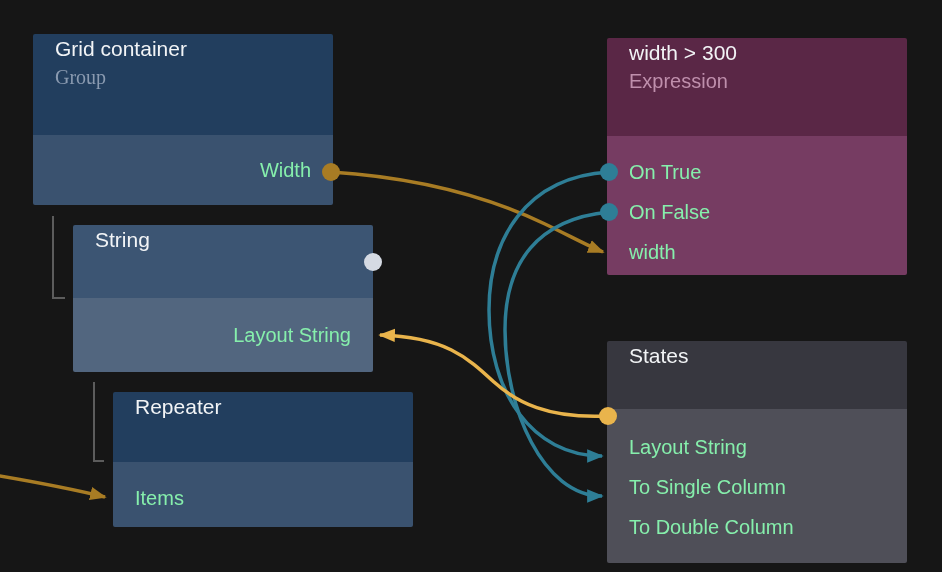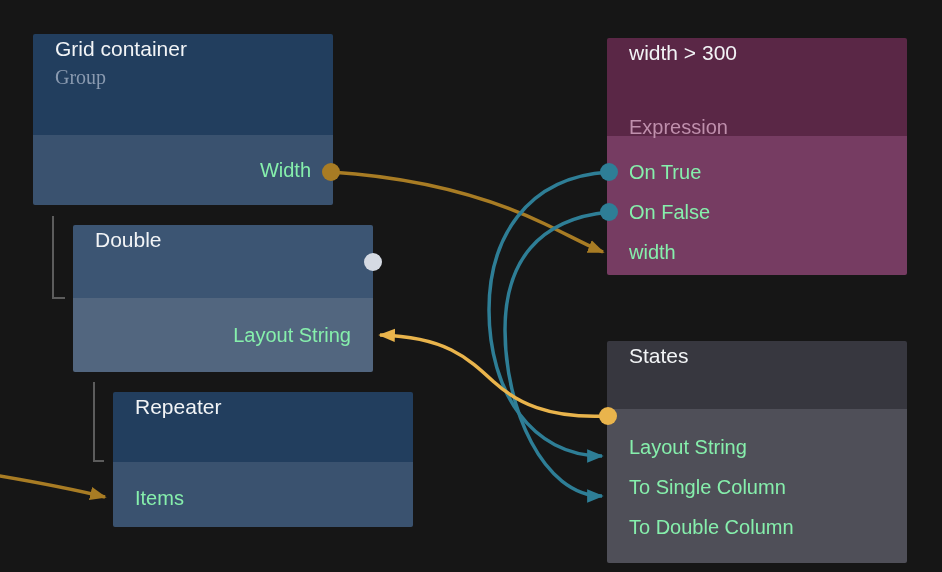--- a/index.html
+++ b/index.html
@@ -8,21 +8,21 @@
     background:#161616;
     font-family:"Liberation Sans", sans-serif;
     -webkit-font-smoothing:antialiased;
   }
   .node{position:absolute;width:300px;border-radius:2px;}
   .node .hdr{display:flex;flex-direction:column;justify-content:flex-start;padding:0 22px;border-radius:2px 2px 0 0;}
   .node .body{border-radius:0 0 2px 2px;box-sizing:border-box;}
   .title{font-size:21px;line-height:29px;color:#f2f4f6;white-space:nowrap;}
   .subtitle{font-size:20px;line-height:29px;white-space:nowrap;}
   .sub-blue{color:#8a9ab0;font-family:Liberation Serif, serif;}
-  .sub-pink{color:#bf8fac;margin-top:46px;}
+  .sub-pink{color:#bf8fac;}
   .port{height:40px;display:flex;align-items:center;font-size:20px;color:#86efac;padding:0 22px;white-space:nowrap;}
   .port.right{justify-content:flex-end;}
 
   
   .n-blue  .hdr{background:#223e5e;}  .n-blue  .body{background:#3a526f;}
   .n-blue2 .hdr{background:#3c5573;}  .n-blue2 .body{background:#52667f;}
   .n-purple .hdr{background:#5a2746;} .n-purple .body{background:#763c62;}
   .n-gray  .hdr{background:#37373f;}  .n-gray  .body{background:#4f4f58;}
 
   
@@ -44,21 +44,21 @@
       <div class="title">Grid container</div>
       <div class="subtitle sub-blue">Group</div>
     </div>
     <div class="body">
       <div class="port right">Width</div>
     </div>
   </div>
 
   <div class="node n-blue2" id="node-columns">
     <div class="hdr">
-      <div class="title">Double</div>
+      <div class="title">String</div>
     </div>
     <div class="body">
       <div class="port right">Layout String</div>
     </div>
   </div>
 
   <div class="node n-blue" id="node-repeater">
     <div class="hdr">
       <div class="title">Repeater</div>
     </div>

